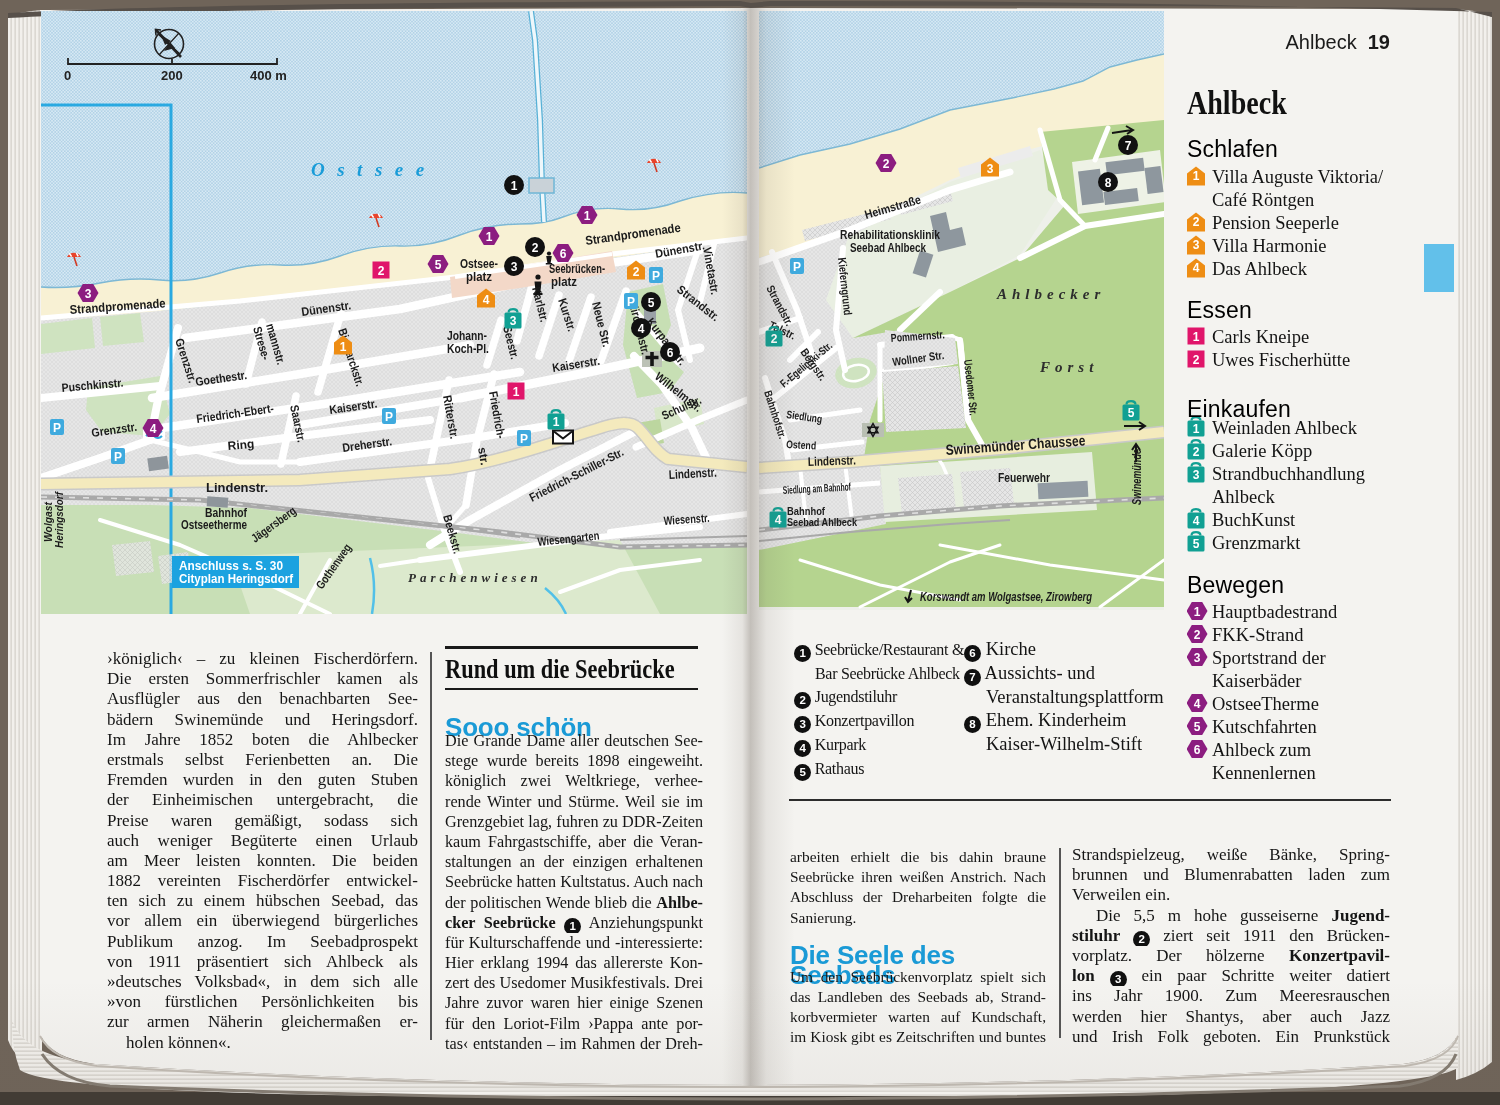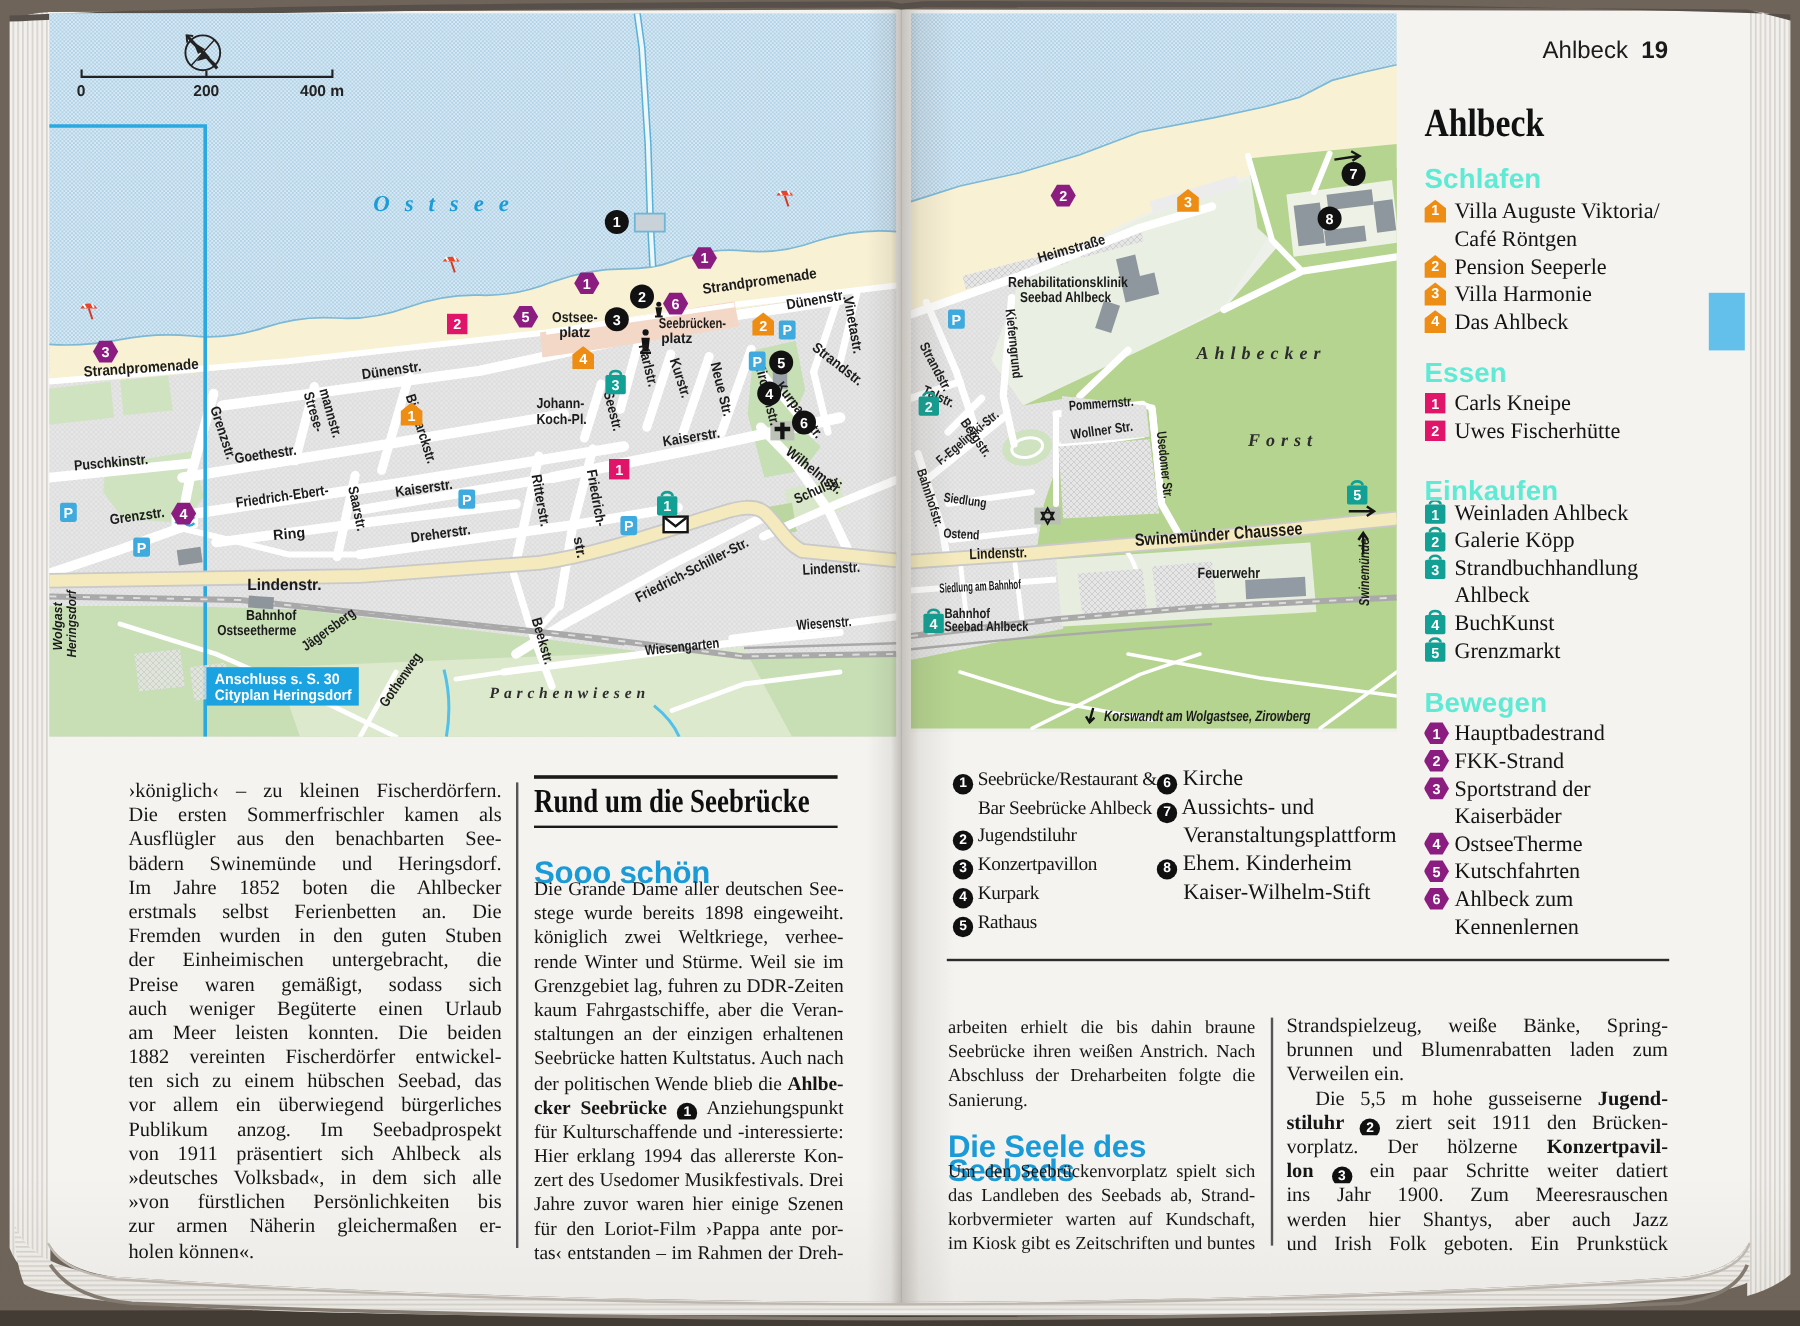--- a/index.html
+++ b/index.html
@@ -5,21 +5,21 @@
 html,body{margin:0;padding:0;width:1500px;height:1105px;overflow:hidden;background:#6f6459;font-family:"Liberation Sans",sans-serif;}
 #stage{position:relative;width:1500px;height:1105px;}
 svg{position:absolute;left:0;top:0;}
 .abs{position:absolute;}
 .ser{font-family:"Liberation Serif",serif;}
 .body{font-family:"Liberation Serif",serif;font-size:17px;line-height:20.2px;color:#151515;}
 .line{text-align:justify;height:20.2px;overflow:hidden;}
 .line:after{content:"";display:inline-block;width:100%;height:0;}
 .cy{color:#1a9ad6;font-weight:bold;font-family:"Liberation Sans",sans-serif;}
 .bnum{display:inline-block;background:#101010;color:#fff;border-radius:50%;width:17px;height:17px;line-height:17px;text-align:center;font-family:"Liberation Sans",sans-serif;font-size:11.5px;font-weight:bold;vertical-align:-2px;}
-.shead{font-weight:bold;font-size:23px;color:#5eead4;letter-spacing:0.2px;}
+.shead{font-weight:normal;font-size:23px;color:#000000;letter-spacing:0.2px;}
 .sitem{font-family:"Liberation Serif",serif;font-size:18.5px;color:#141414;}
 </style>
 </head>
 <body>
 <div id="stage">
 <svg width="1500" height="1105" viewBox="0 0 1500 1105">
 <defs>
 <pattern id="sea" width="3.2" height="3.2" patternUnits="userSpaceOnUse">
   <rect width="3.2" height="3.2" fill="#d7e9f4"></rect>
   <circle cx="0.8" cy="0.8" r="0.75" fill="#a2c8e1"></circle>
@@ -720,21 +720,21 @@
 <div class="line">auch weniger Begüterte einen Urlaub</div>
 <div class="line">am Meer leisten konnten. Die beiden</div>
 <div class="line">1882 vereinten Fischerdörfer entwickel-</div>
 <div class="line">ten sich zu einem hübschen Seebad, das</div>
 <div class="line">vor allem ein überwiegend bürgerliches</div>
 <div class="line">Publikum anzog. Im Seebadprospekt</div>
 <div class="line">von 1911 präsentiert sich Ahlbeck als</div>
 <div class="line">»deutsches Volksbad«, in dem sich alle</div>
 <div class="line">»von fürstlichen Persönlichkeiten bis</div>
 <div class="line">zur armen Näherin gleichermaßen er-</div>
-<div style="height:20.2px;">holen können«.</div>
+<div style="height:20.2px;margin-left:19px;">holen können«.</div>
 </div>
 
 <div class="abs" style="left:430px;top:652px;width:1.5px;height:388px;background:#555;"></div>
 
 <div class="abs" style="left:445px;top:646px;width:253px;">
   <div style="height:2.5px;background:#1a1a1a;"></div>
   <div class="ser" style="font-size:28px;font-weight:bold;color:#0f0f0f;padding:4px 0 0 0;height:35px;transform:scaleX(0.8);transform-origin:0 0;white-space:nowrap;">Rund um die Seebrücke</div>
   <div style="height:2px;background:#1a1a1a;"></div>
 </div>
 <div class="abs cy" style="left:445px;top:712px;font-size:26px;letter-spacing:-0.2px;">Sooo schön</div>

